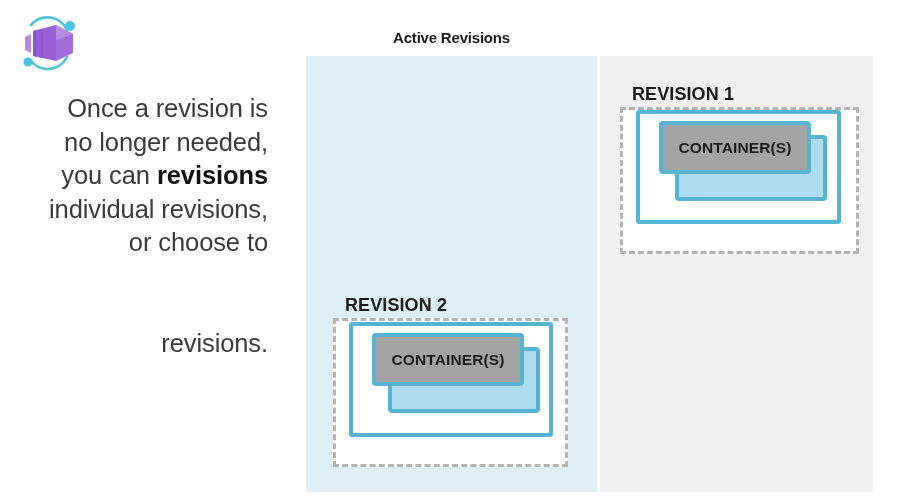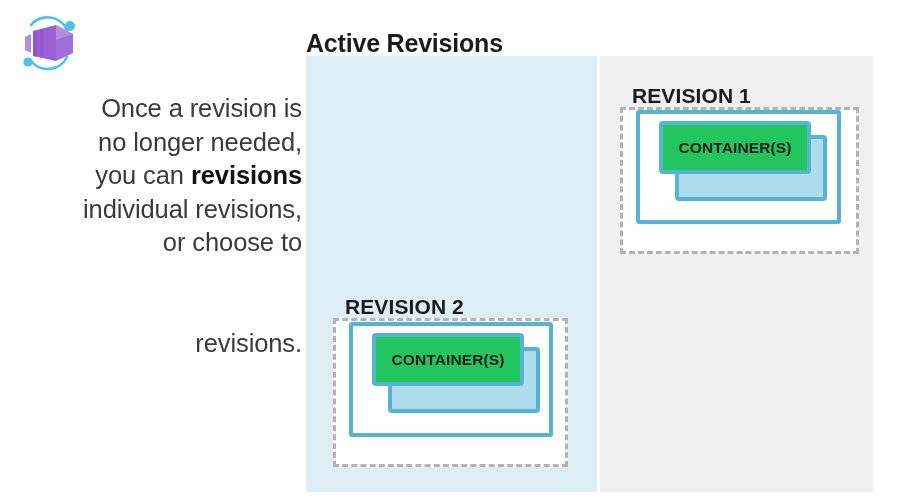--- a/index.html
+++ b/index.html
@@ -43,34 +43,33 @@
     position: absolute;
     left: 0px;
     top: 92px;
     width: 268px;
     text-align: right;
     font-size: 25.5px;
     line-height: 33.5px;
     color: #3a3a3a;
     font-weight: 400;
     letter-spacing: -0.1px;
-    padding-left: 34px;
   }
   .caption b {
     font-weight: 700;
     color: #111111;
   }
 
   
   .col-heading {
     position: absolute;
-    font-size: 25px;
-    font-weight: 700;
-    color: #1b1b1b;
-    text-align: left;
+    font-size: 15px;
+    font-weight: 700;
+    color: #1b1b1b;
+    text-align: center;
     letter-spacing: -0.2px;
     white-space: nowrap;
   }
   #heading-active  { left: 306px; top: 29px; width: 291px; }
   #heading-inactive{ left: 600px; top: 29px; width: 273px; }
 
   
   .panel {
     position: absolute;
   }
@@ -89,21 +88,21 @@
     background: #f0f0f0;
   }
 
   
   .revision-group {
     position: absolute;
   }
 
   .revision-label {
     position: absolute;
-    font-size: 21px;
+    font-size: 18px;
     font-weight: 700;
     color: #1b1b1b;
     letter-spacing: 0.1px;
     white-space: nowrap;
     top: 0px;
     left: 12px;
   }
 
   .revision-box {
     position: absolute;
@@ -136,21 +135,21 @@
   .container-back {
     position: absolute;
     border: 4px solid #56b4d3;
     background: #aedcec;
     box-sizing: border-box;
     border-radius: 4px;
   }
   .container-front {
     position: absolute;
     border: 4px solid #56b4d3;
-    background: #22c55e;
+    background: #a3a3a3;
     box-sizing: border-box;
     border-radius: 4px;
     display: flex;
     align-items: center;
     justify-content: center;
   }
   .container-label {
     font-size: 15.5px;
     font-weight: 700;
     color: #1b1b1b;

